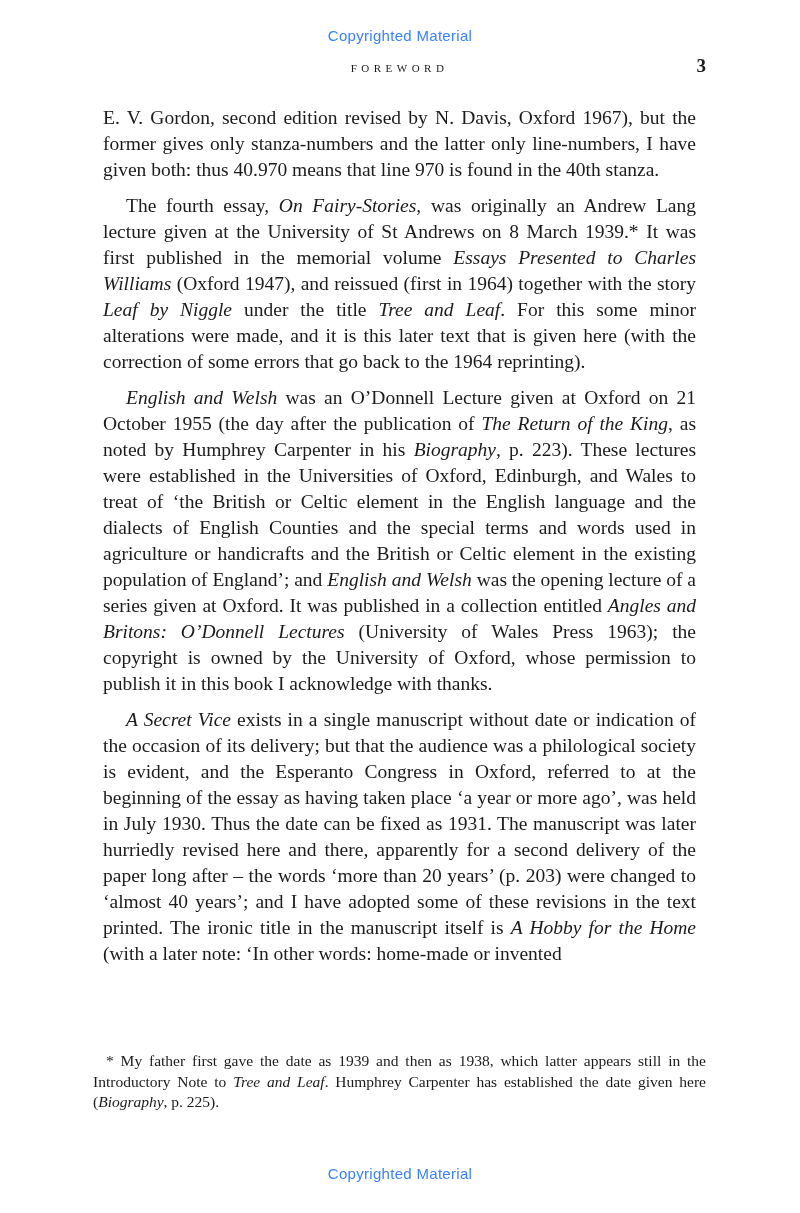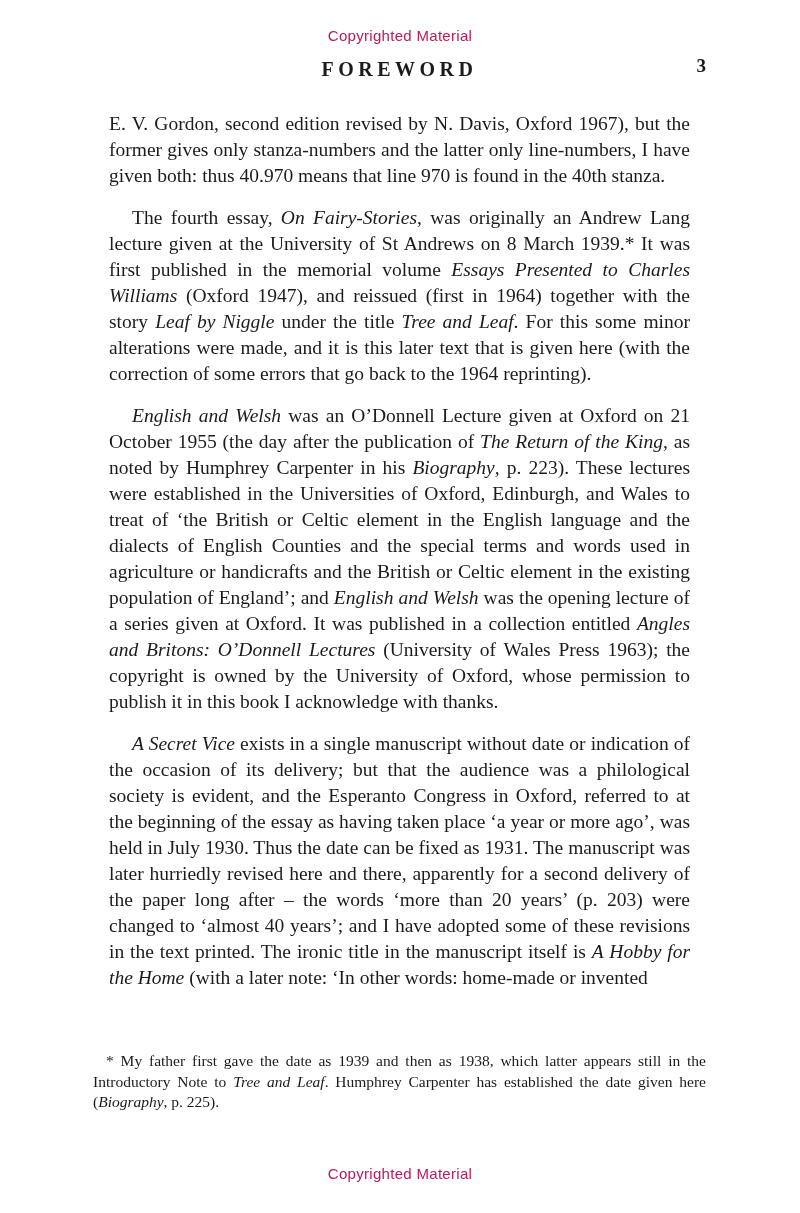--- a/index.html
+++ b/index.html
@@ -9,58 +9,58 @@
     position: relative;
     font-family: "Liberation Serif", "DejaVu Serif", serif;
     color: #1b1b1b;
     overflow: hidden;
   }
   .watermark {
     position: absolute; left: 0; width: 800px;
     text-align: center;
     font-family: "Liberation Sans", "DejaVu Sans", sans-serif;
     font-size: 15px;
-    color: #be185d;
+    color: #3b82f6;
     letter-spacing: 0.3px;
   }
   .watermark-top { top: 27px; }
   .watermark-bottom { top: 1165px; }
   .content {
     position: absolute;
     left: 93px; top: 58px;
     width: 613px;
   }
   .running-head {
     position: relative;
     text-align: center;
     height: 20px;
   }
   .head-title {
-    font-weight: bold;
-    font-size: 20px;
+    font-weight: normal;
+    font-size: 11px;
     letter-spacing: 4.5px;
     text-align: right;
   }
   .head-pagenum {
     position: absolute;
     right: 0; top: -3px;
     font-weight: bold;
     font-size: 19px;
     letter-spacing: 0;
   }
   .body-text {
     margin-top: 17px;
     height: 941px;
     overflow: hidden;
     font-size: 19.5px;
     line-height: 26px;
     text-align: justify;
   }
   .body-text p {
-    margin: 16px;
+    margin: 10px;
     text-indent: 23px;
   }
   .body-text p.continuation { text-indent: 0; }
   .footnote {
     margin-top: 15px;
     font-size: 15.5px;
     line-height: 20.5px;
     text-align: justify;
     text-indent: 13px;
   }

